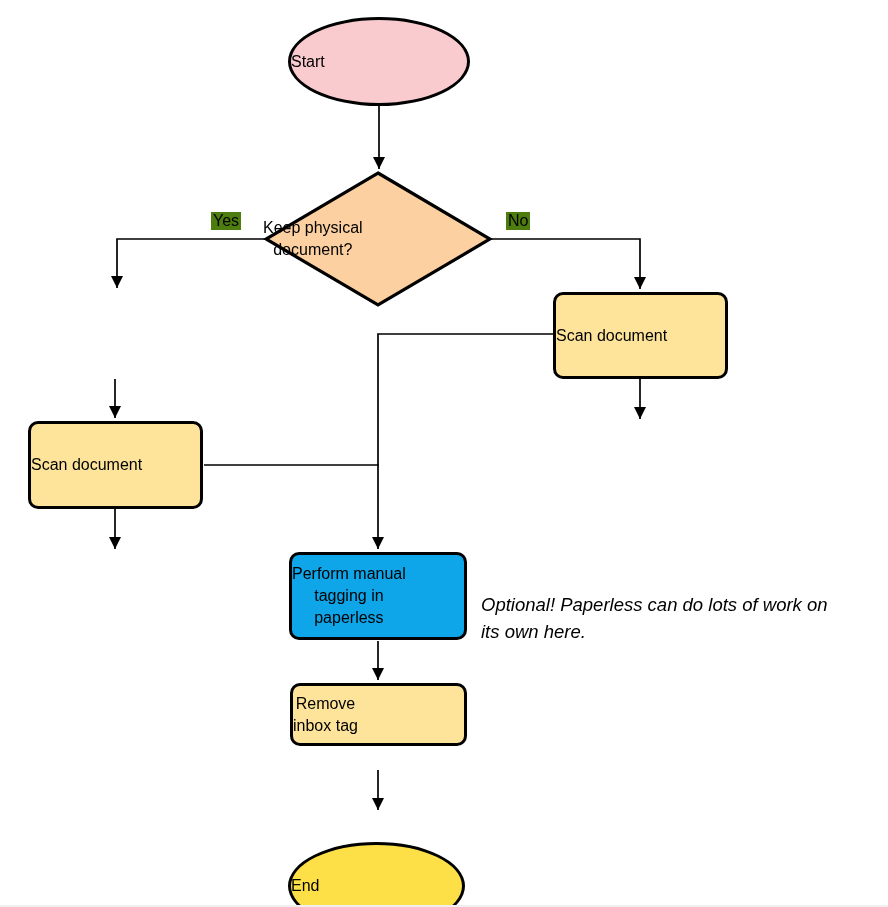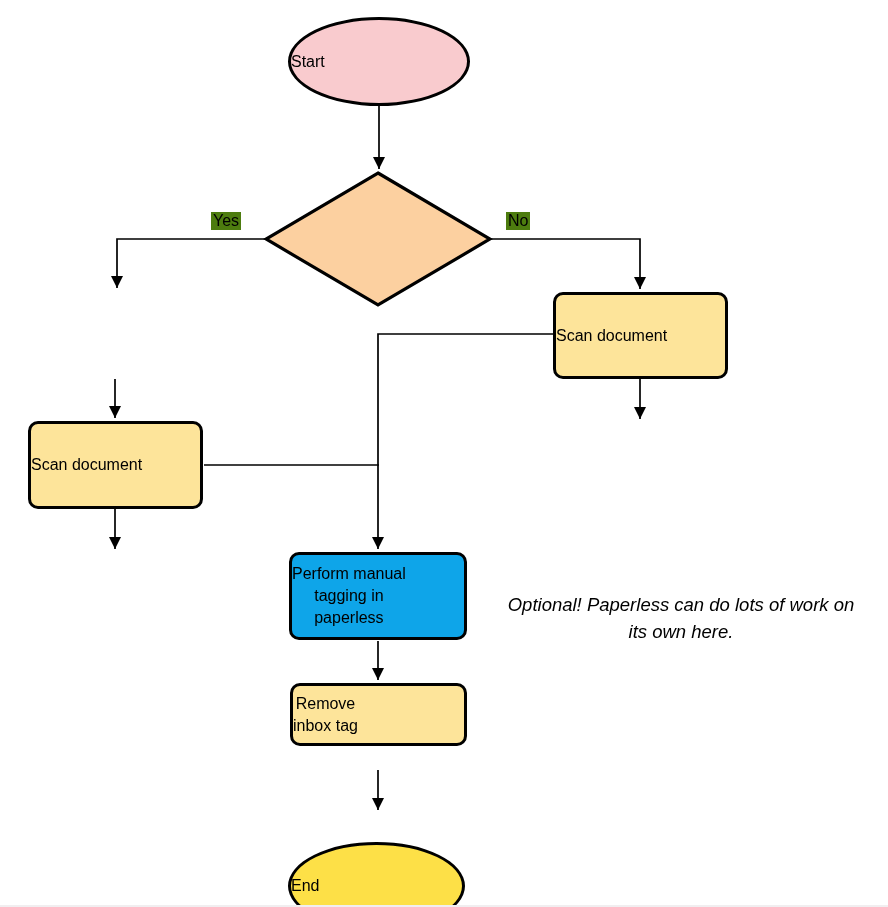--- a/index.html
+++ b/index.html
@@ -63,21 +63,21 @@
   }
   #annotation {
     position: absolute;
     left: 481px;
     top: 591px;
     width: 400px;
     font-size: 18.5px;
     line-height: 27px;
     font-style: italic;
     white-space: pre-line;
-    text-align: center;
+    text-align: left;
   }
   #bottom-rule {
     position: absolute;
     left: 0;
     bottom: 0;
     width: 100%;
     height: 2px;
     background: #f1eef0;
   }
 </style>
@@ -107,20 +107,22 @@
   </svg>
 
   <div class="node ellipse" style="left: 288px; top: 17px; width: 182px; height: 89px; background-color: rgb(249, 203, 206);">
     <span class="node-text">Start</span>
   </div>
 
   <div class="node diamond" style="left:263px; top:169px; width:230px; height:140px;">
     <svg width="230" height="140" viewBox="0 0 230 140">
       <polygon points="115,4 227,70 115,136 3,70" stroke="#000000" stroke-width="3.2" stroke-linejoin="miter" fill="#fcd0a0"></polygon>
     </svg>
+    <span class="node-text">Keep physical
+document?</span>
   </div>
 
 
   <div class="node rect" style="left: 28px; top: 421px; width: 175px; height: 88px; background-color: rgb(253, 228, 154);">
     <span class="node-text">Scan document</span>
   </div>
 
 
   <div class="node rect" style="left: 553px; top: 292px; width: 175px; height: 87px; background-color: rgb(253, 228, 154);">
     <span class="node-text">Scan document</span>

